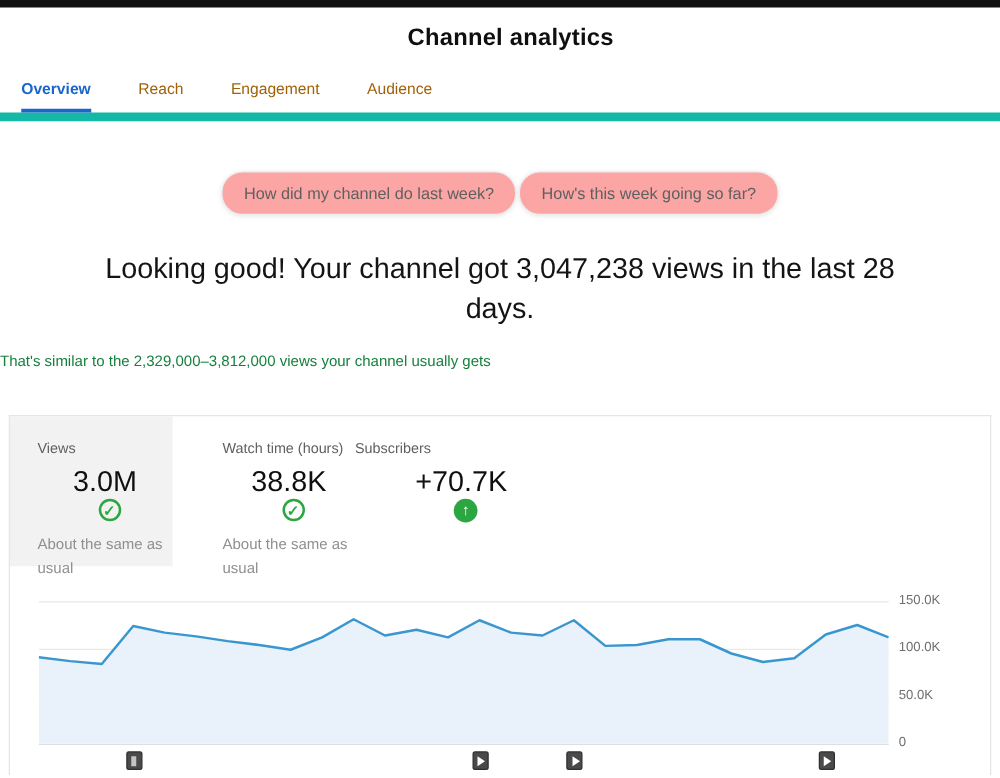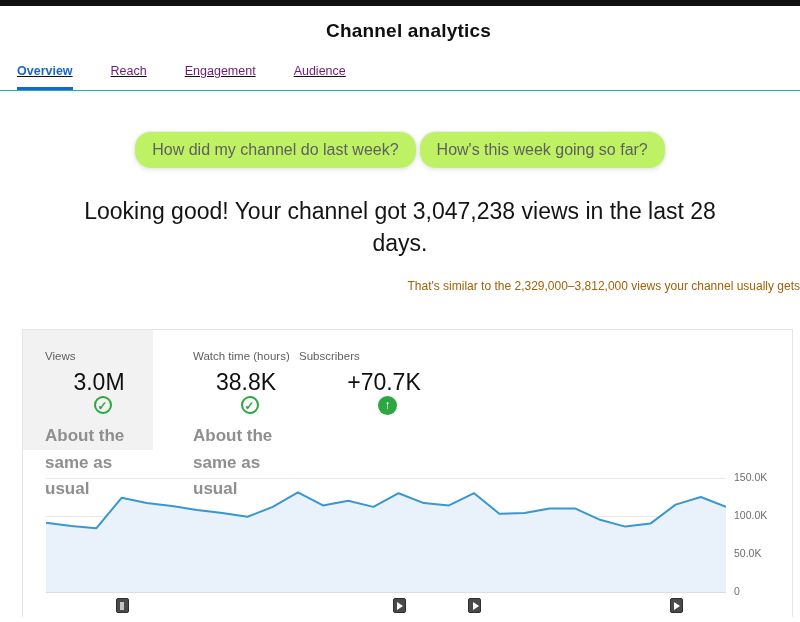--- a/index.html
+++ b/index.html
@@ -5,44 +5,44 @@
   * { margin:0; padding:0; box-sizing:border-box; }
   html,body { width:800px; height:622px; background:#fff; overflow:hidden;
               font-family:"Liberation Sans", sans-serif; color:#0f0f0f; }
   .top-strip { height:6px; background:#111; width:100%; }
 
   
   .header { padding:14px 0 0 17px; }
   .page-title { font-size:19px; font-weight:700; letter-spacing:.2px;text-align:center; }
 
   
-  .tabbar { display:flex; margin-top:22px; padding-left:17px; border-bottom:1px solid #14b8a6;text-decoration:underline; }
-  .tab { font-size:12.5px; color:#701a75; padding:0 0 12px 0; margin-right:38px; cursor:pointer; }
+  .tabbar { display:flex; margin-top:22px; padding-left:17px; border-bottom:7px solid #14b8a6; }
+  .tab { font-size:12.5px; color:#a16207; padding:0 0 12px 0; margin-right:38px; cursor:pointer; }
   .tab.active { color:#1a66c9; font-weight:700; border-bottom:3px solid #1a66c9; padding-bottom:9px; }
 
   
   .chips { display:flex; justify-content:center; gap:2px; margin-top:40px; }
-  .chip { background:#bef264; border:1px solid #ececec; border-radius:17px; padding:9px 17px;
-          font-size:16px; color:#606060; box-shadow:0 1px 4px rgba(0,0,0,.10); cursor:pointer; }
+  .chip { background:#fca5a5; border:1px solid #ececec; border-radius:17px; padding:9px 17px;
+          font-size:13px; color:#606060; box-shadow:0 1px 4px rgba(0,0,0,.10); cursor:pointer; }
 
   
   .headline { max-width:650px; margin:26px auto 0; text-align:center;
               font-size:23px; font-weight:400; line-height:1.4; color:#141414; }
-  .subtext { margin-top:20px; text-align:right; font-size:12px; color:#a16207; }
+  .subtext { margin-top:20px; text-align:left; font-size:12px; color:#15803d; }
 
   
-  .card { margin:36px 7px 0 22px; border:1px solid #e5e5e5; border-bottom:none; }
+  .card { margin:36px 7px 0 7px; border:1px solid #e5e5e5; border-bottom:none; }
   .metrics { display:flex; height:120px; }
   .metric { padding-top:20px; }
   .metric-views { width:130px; padding-left:22px; background:#f2f2f2; }
   .metric-watch { width:146px; padding-left:40px; }
   .metric-subs  { width:170px; padding-left:0; }
   .metric-label { font-size:11.5px; color:#606060; }
   .metric-value { font-size:23px; color:#0f0f0f; margin-top:7px; display:flex; align-items:center;flex-direction:column; }
-  .metric-desc  { font-size:17px; color:#8f8f8f; margin-top:9px; line-height:1.55; max-width:118px;font-weight:bold; }
+  .metric-desc  { font-size:12px; color:#8f8f8f; margin-top:9px; line-height:1.55; max-width:118px; }
   .check-icon { display:inline-block; width:18px; height:18px; border-radius:50%;
                 border:2px solid #2ba640; color:#2ba640; font-size:12px; line-height:17px;
                 text-align:center; font-weight:700; margin-left:7px; }
   .up-icon { display:inline-block; width:19px; height:19px; border-radius:50%;
              background:#2ba640; color:#fff; font-size:12px; line-height:19px;
              text-align:center; font-weight:700; margin-left:7px; }
 
   
   .chart { position:relative; height:167px; }
   .gridline { position:absolute; left:23px; width:680px; height:1px; background:#e9e9e9; }

